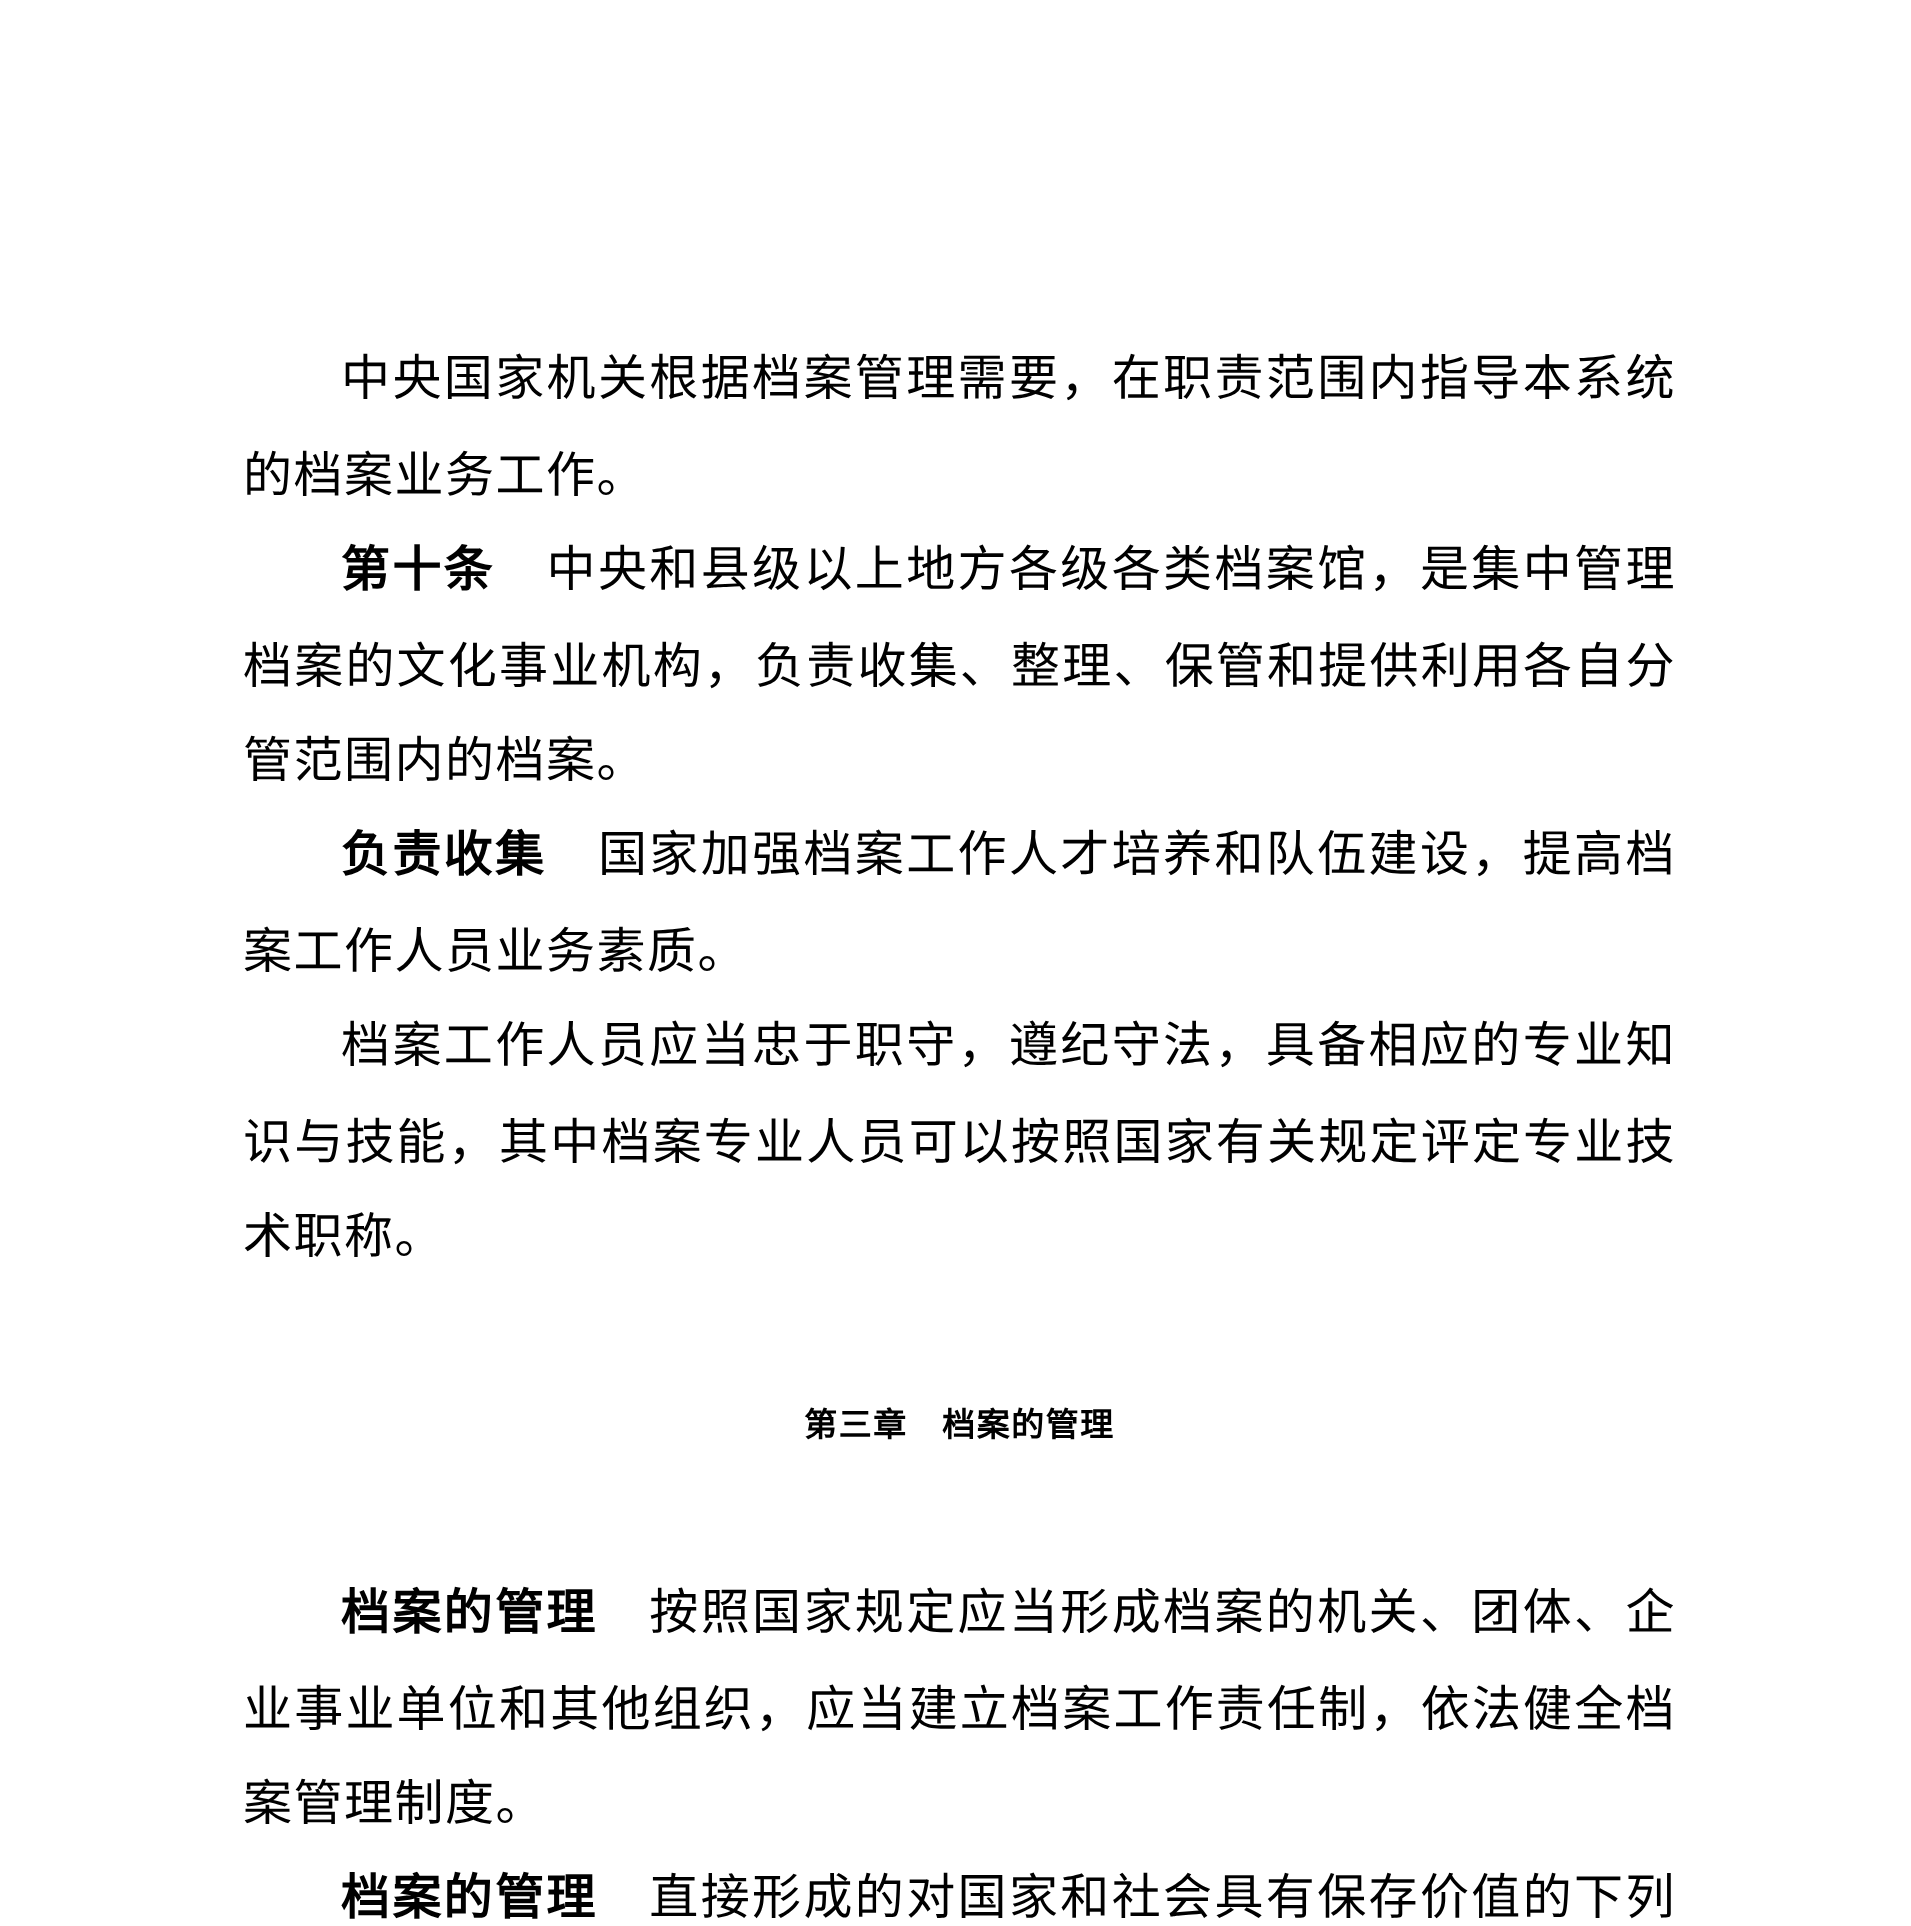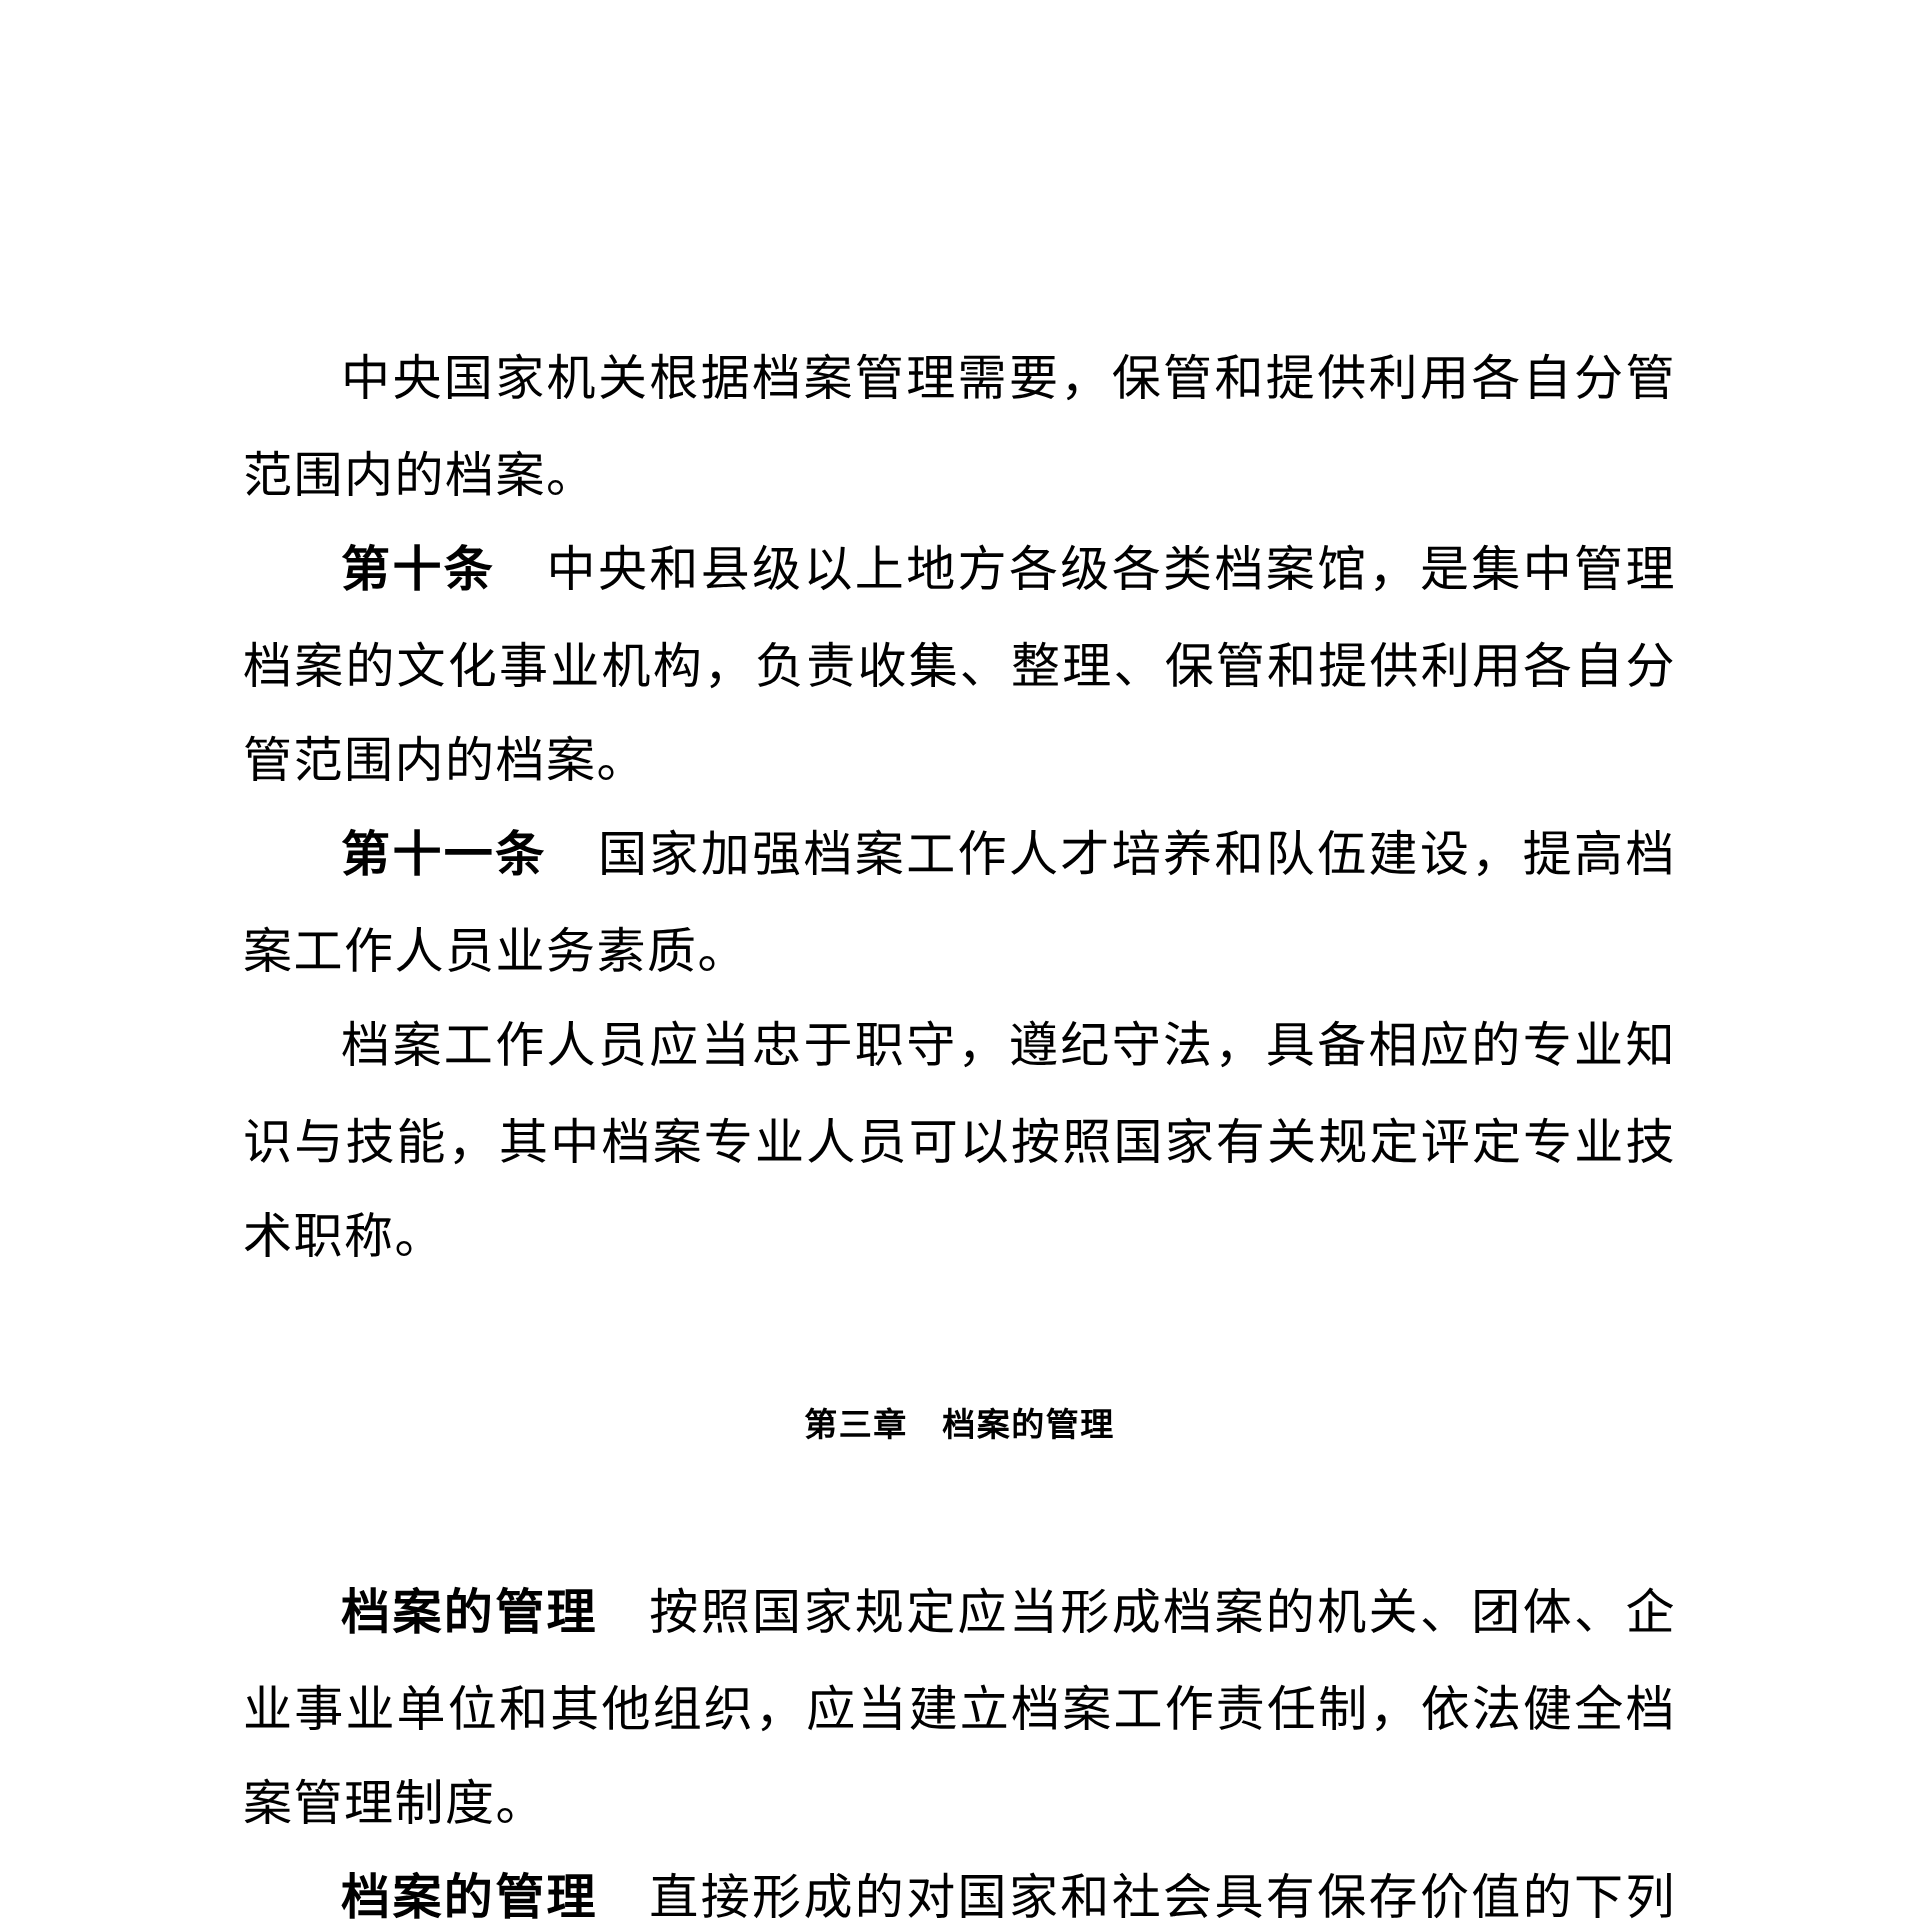--- a/index.html
+++ b/index.html
@@ -44,25 +44,25 @@
     font-weight: bold;
     font-family: "Liberation Sans", "DejaVu Sans", sans-serif;
   }
 </style>
 </head>
 <body>
 
 <div class="page">
   <div class="content">
 
-    <p class="para"><b class="article-no"></b><span>中央国家机关根据档案管理需要，保管和提供利用各自分管范围内的档案。</span></p>
+    <p class="para"><b class="article-no"></b><span>中央国家机关根据档案管理需要，在职责范围内指导本系统的档案业务工作。</span></p>
 
     <p class="para"><b class="article-no">第十条</b><span>　中央和县级以上地方各级各类档案馆，是集中管理档案的文化事业机构，负责收集、整理、保管和提供利用各自分管范围内的档案。</span></p>
 
-    <p class="para"><b class="article-no">第十一条</b><span>　国家加强档案工作人才培养和队伍建设，提高档案工作人员业务素质。</span></p>
+    <p class="para"><b class="article-no">负责收集</b><span>　国家加强档案工作人才培养和队伍建设，提高档案工作人员业务素质。</span></p>
 
     <p class="para"><b class="article-no"></b><span>档案工作人员应当忠于职守，遵纪守法，具备相应的专业知识与技能，其中档案专业人员可以按照国家有关规定评定专业技术职称。</span></p>
 
     <h2 class="chapter">第三章　档案的管理</h2>
 
     <p class="para"><b class="article-no">档案的管理</b><span>　按照国家规定应当形成档案的机关、团体、企业事业单位和其他组织，应当建立档案工作责任制，依法健全档案管理制度。</span></p>
 
     <p class="para"><b class="article-no">档案的管理</b><span>　直接形成的对国家和社会具有保存价值的下列材料，应当纳入归档范围：</span></p>
 
   </div>

